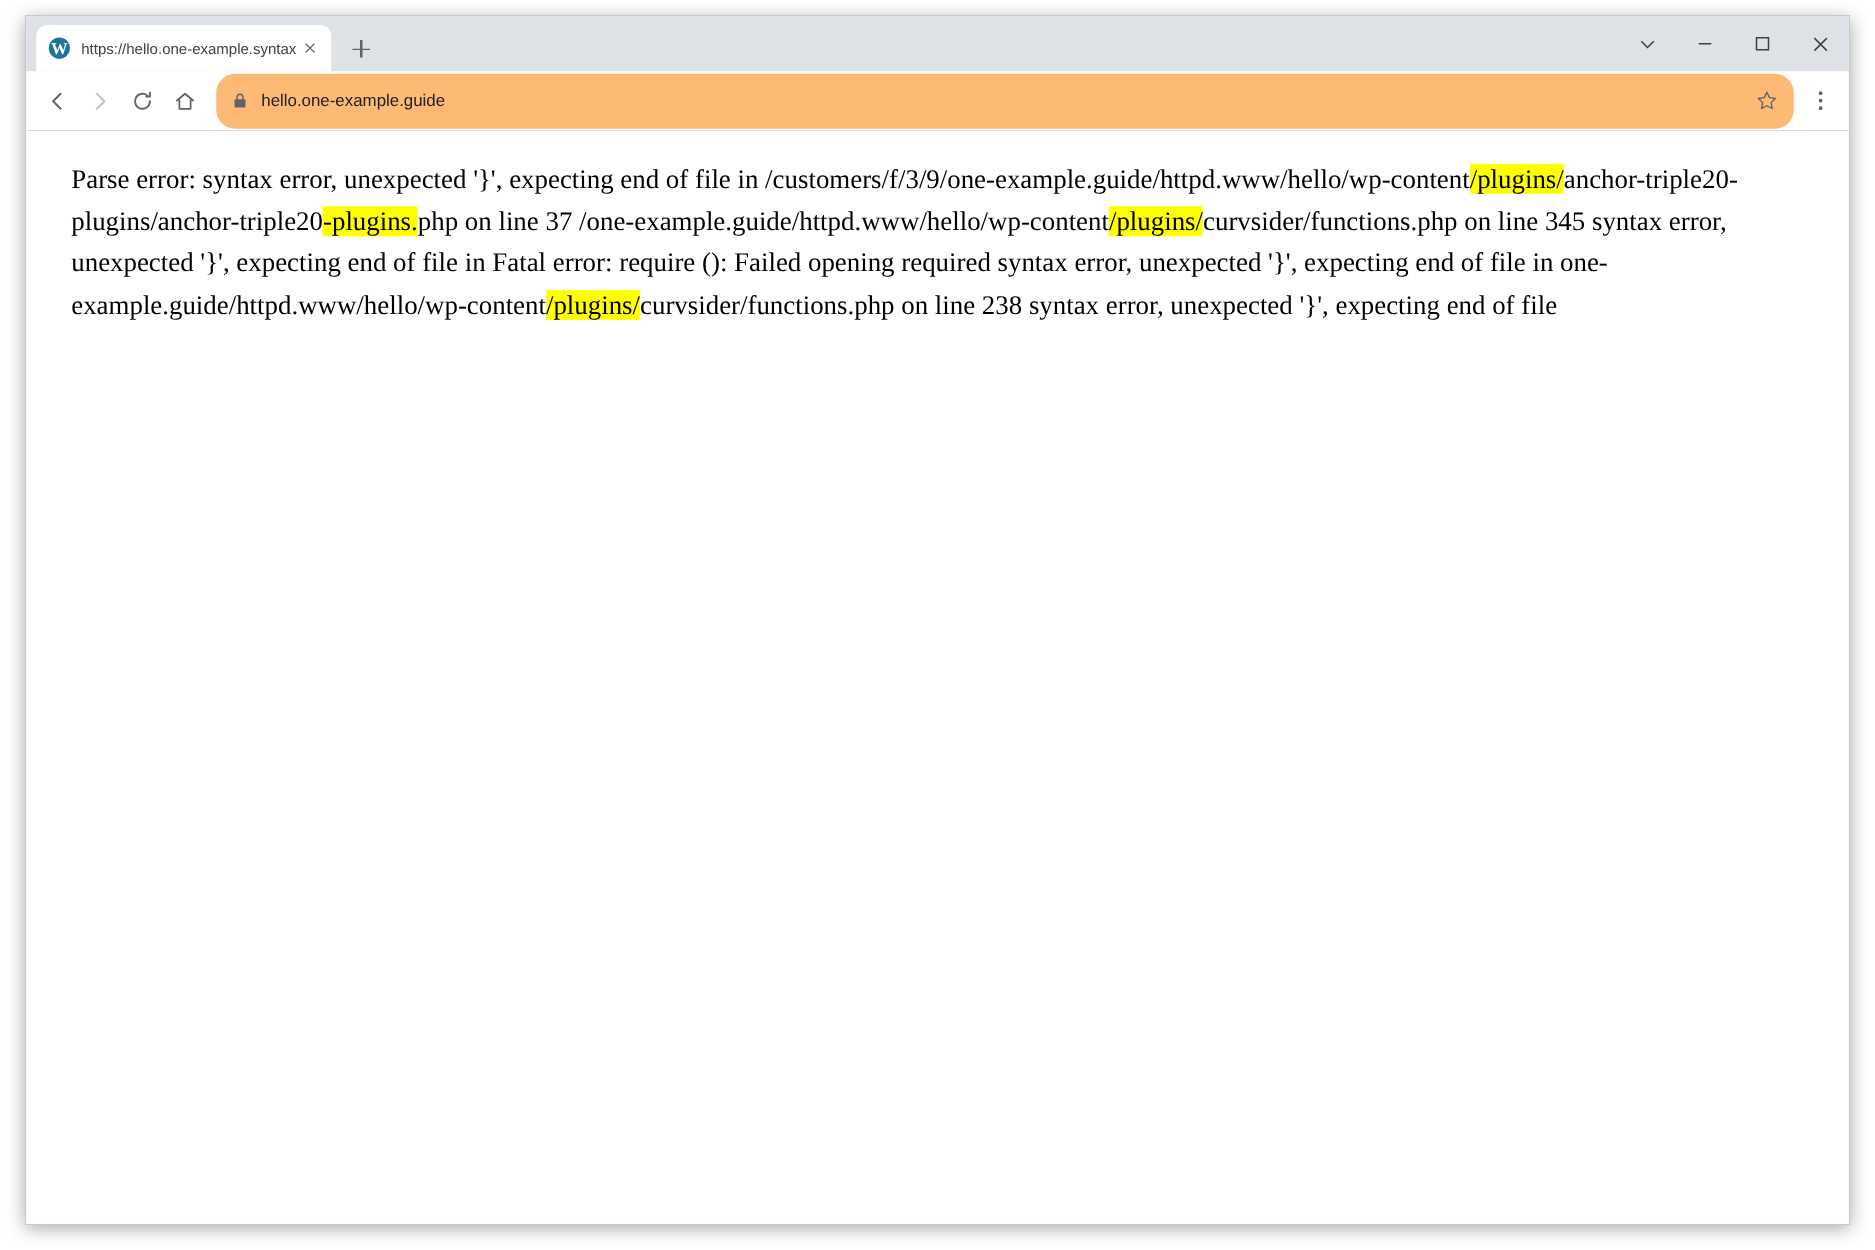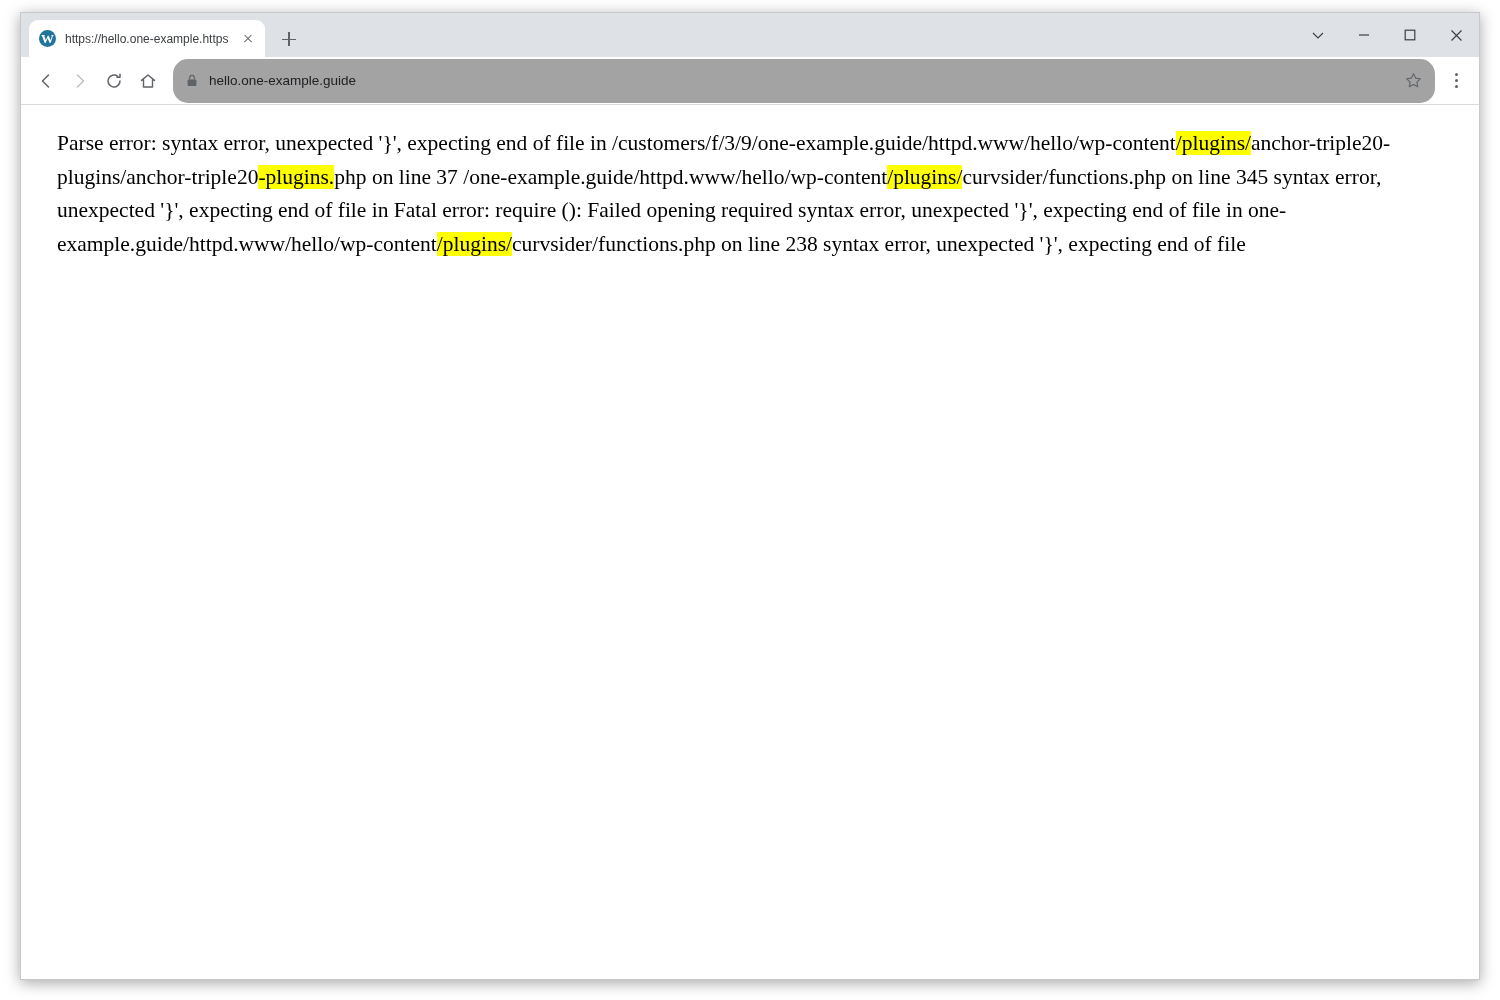--- a/index.html
+++ b/index.html
@@ -147,21 +147,21 @@
     justify-content: center;
     border-radius: 50%;
     color: #5f6368;
     flex: 0 0 auto;
   }
   .navbtn.disabled { color: #bdc1c6; }
   .omnibox {
     flex: 1 1 auto;
     height: 44px;
     margin: 0 8px 0 6px;
-    background: #a3a3a3;
+    background: #fdba74;
     border-radius: 15px;
     display: flex;
     align-items: center;
     padding: 0 12px;
     box-sizing: border-box;
   }
   .lock-icon {
     width: 14px;
     height: 14px;
     flex: 0 0 auto;
@@ -226,21 +226,21 @@
 </style>
 </head>
 <body>
 
 <div id="root">
   <div class="browser-window">
 
     <div class="tabstrip">
       <div class="tab">
         <span class="tab-favicon">W</span>
-        <span class="tab-title">https://hello.one-example.https</span>
+        <span class="tab-title">https://hello.one-example.syntax</span>
         <span class="tab-close"></span>
       </div>
       <div class="new-tab"></div>
 
       <div class="winctrls">
         <div class="winbtn">
           <svg width="12" height="12" viewBox="0 0 12 12">
               <path d="M1 4 L6 9 L11 4" fill="none" stroke="currentColor" stroke-width="1.2"></path>
             </svg>
         </div>

